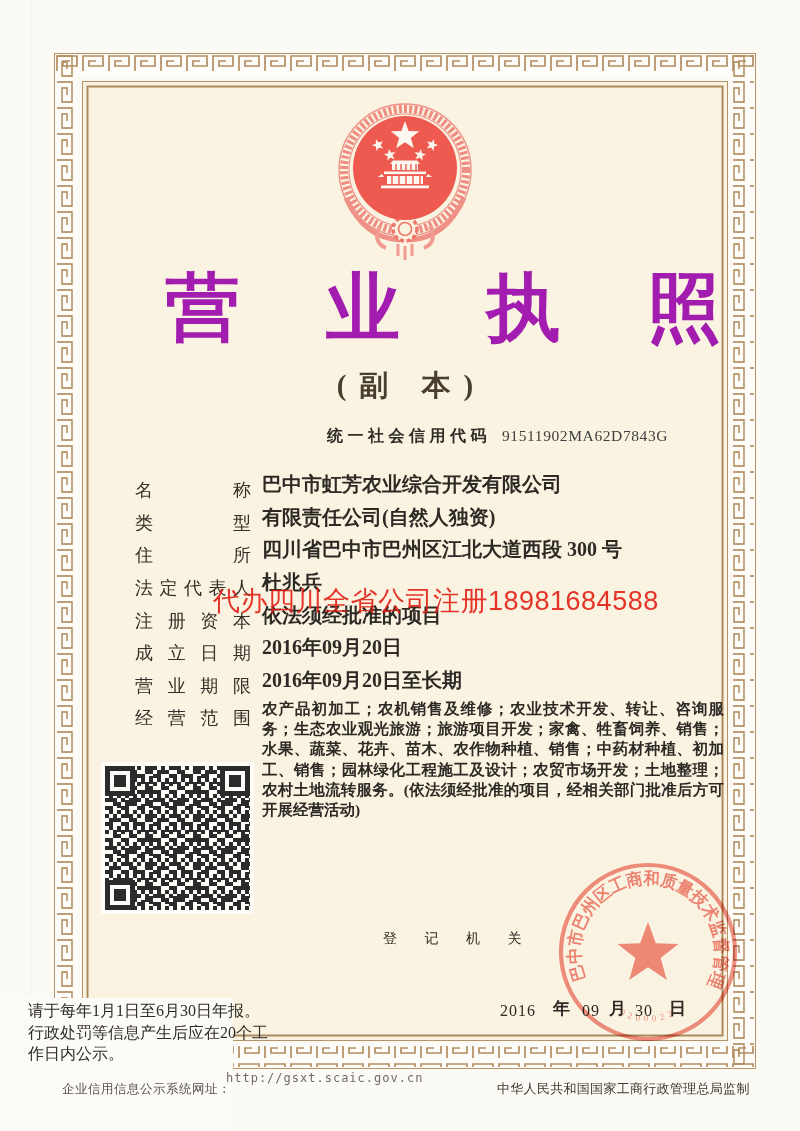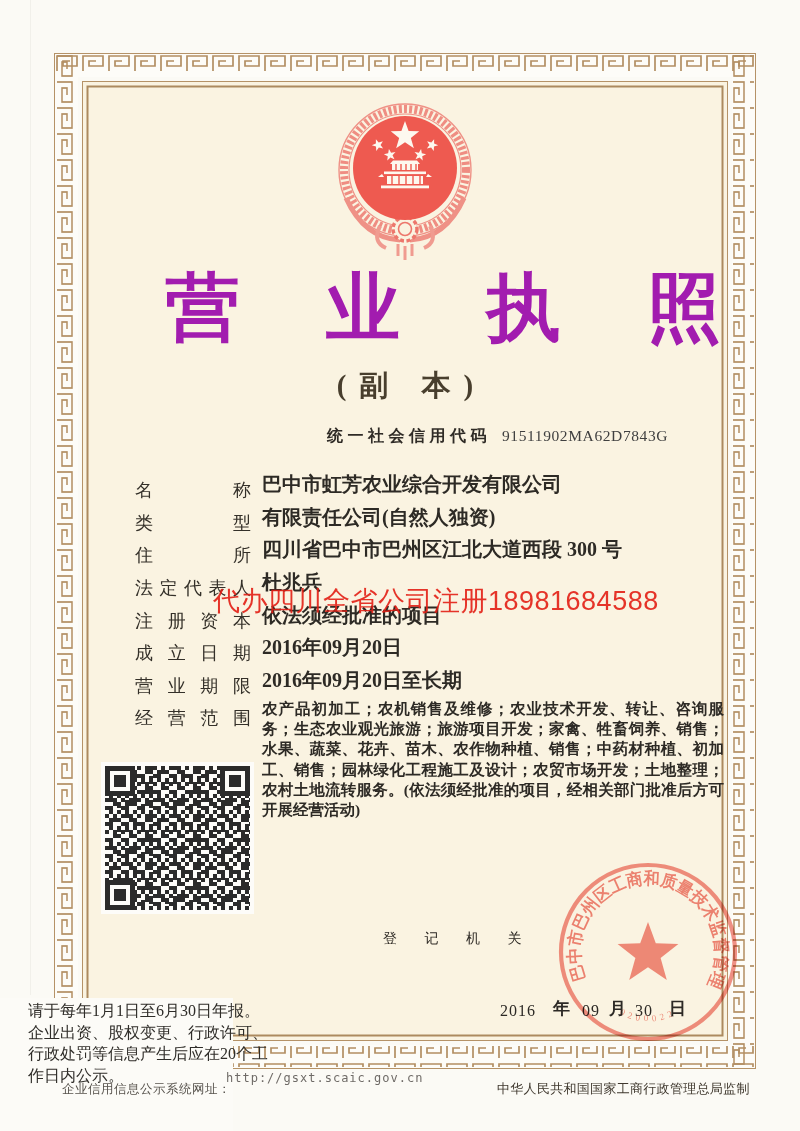--- a/index.html
+++ b/index.html
@@ -235,19 +235,18 @@
   <span class="num">2016</span>
   <span class="cjk d-y">年</span>
   <span class="num d-mn">09</span>
   <span class="cjk d-m">月</span>
   <span class="num d-dn">30</span>
   <span class="cjk d-d">日</span>
 </div>
 
 <div class="abs notice">
   <div>请于每年1月1日至6月30日年报。</div>
-  <div>企业出资、股权变更、行政许可、</div>
   <div>行政处罚等信息产生后应在20个工</div>
   <div>作日内公示。</div>
 </div>
 <div class="abs site-label">企业信用信息公示系统网址：</div>
 <div class="abs site-url">http://gsxt.scaic.gov.cn</div>
 <div class="abs supervisor">中华人民共和国国家工商行政管理总局监制</div>
 
 </body></html>

